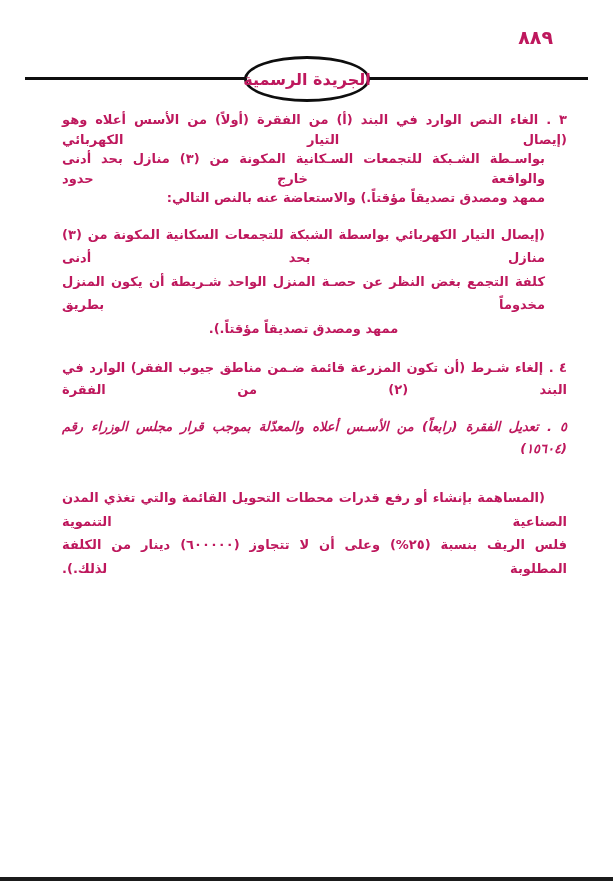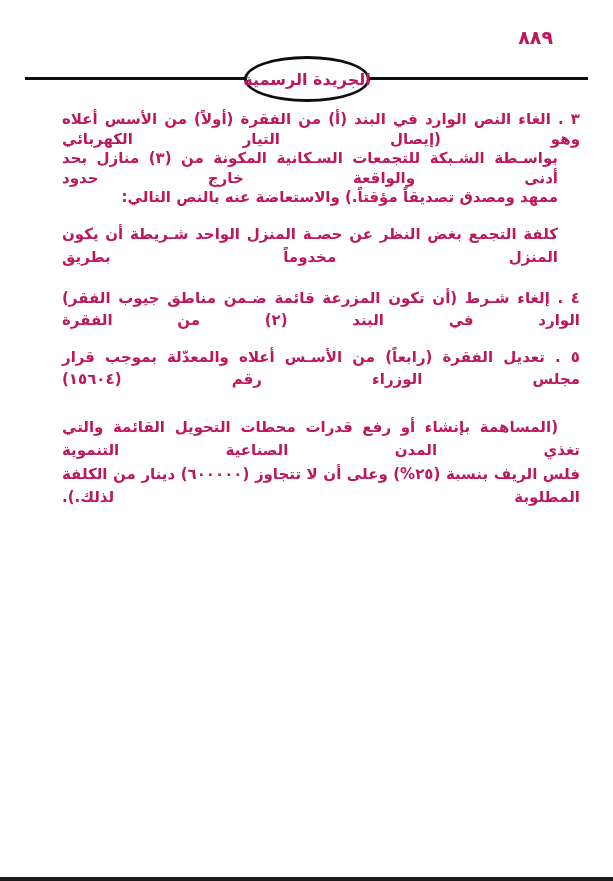--- a/index.html
+++ b/index.html
@@ -26,40 +26,40 @@
     position:absolute; top:56px; left:244px;
     width:126px; height:46px;
     background:#fff;
     border:3px solid #0e0e0e;
     border-radius:50%;
     display:flex; align-items:center; justify-content:center;
     box-sizing:border-box;
   }
   .oval span { font-size:16px; font-weight:bold; white-space:nowrap; }
   .content {
-    position:absolute; top:110px; right:33px; left:62px;
+    position:absolute; top:110px; right:46px; left:62px;
     direction:rtl;
     font-weight:bold;
-    font-size:15px;
+    font-size:13px;
     text-align:right;
   }
   .ln { white-space:normal; }
   .full   { text-align:justify; text-align-last:justify; }
   .rt     { text-align:right; }
   .ctr    { text-align:center; }
   
   .item .ln + .ln { margin-right:22px; }
   .b0 .ln { line-height:19.5px; }
   .b1 { margin-top:15px; margin-right:22px; }
   .b1 .ln { line-height:23.5px; }
   .b2 { margin-top:17px; }
   .b2 .ln { line-height:22px; }
   .b2 .ln-end { margin-right:92px; }
   .b3 { margin-top:15px; }
-  .b3 .ln { line-height:22px; }
+  .b3 .ln { line-height:22px;font-style:italic; }
   .b4 { margin-top:26px; }
   .b4 .ln { line-height:23.5px; }
   .b4 .ln-first { text-indent:22px; }
   .marker { display:inline; }
   .bottom-bar {
     position:absolute; left:0; right:0; bottom:0;
     height:4px; background:#1b1b1b;
   }
 </style>
 </head>
@@ -84,21 +84,27 @@
       <div class="ln full">
         <span>بواسـطة الشـبكة للتجمعات السـكانية المكونة من (٣) منازل بحد أدنى والواقعة خارج حدود</span>
       </div>
       <div class="ln rt">
         <span>ممهد ومصدق تصديقاً مؤقتاً.) والاستعاضة عنه بالنص التالي:</span>
       </div>
     </div>
 
     <div class="block b1">
       <div class="ln full">
+        <span>(إيصال التيار الكهربائي بواسطة الشبكة للتجمعات السكانية المكونة من (٣) منازل بحد أدنى</span>
+      </div>
+      <div class="ln full">
         <span>كلفة التجمع بغض النظر عن حصـة المنزل الواحد شـريطة أن يكون المنزل مخدوماً بطريق</span>
+      </div>
+      <div class="ln ctr">
+        <span>ممهد ومصدق تصديقاً مؤقتاً.).</span>
       </div>
     </div>
 
     <div class="block item b2">
       <div class="ln full">
         <span class="marker">٤ .</span>
         <span>إلغاء شـرط (أن تكون المزرعة قائمة ضـمن مناطق جيوب الفقر) الوارد في البند (٢) من الفقرة</span>
       </div>
     </div>
 

